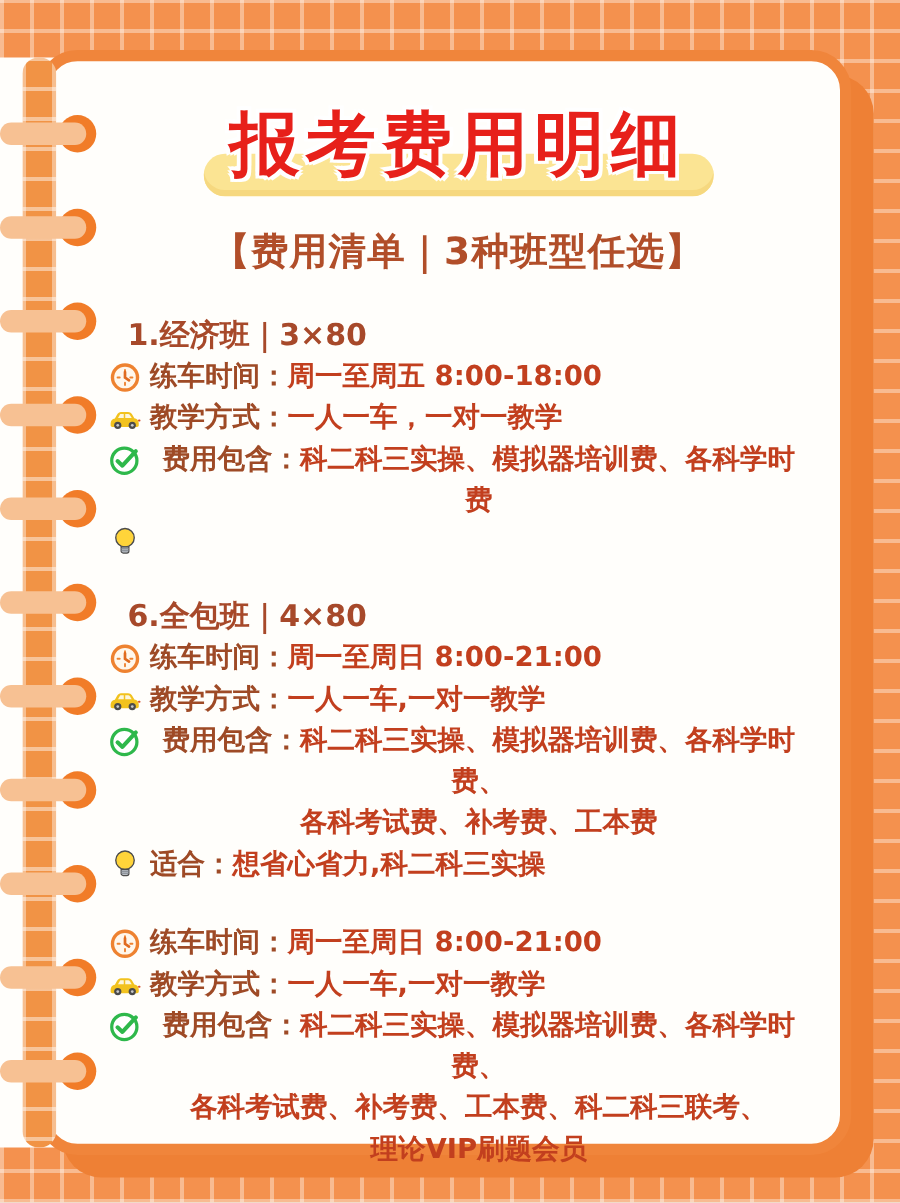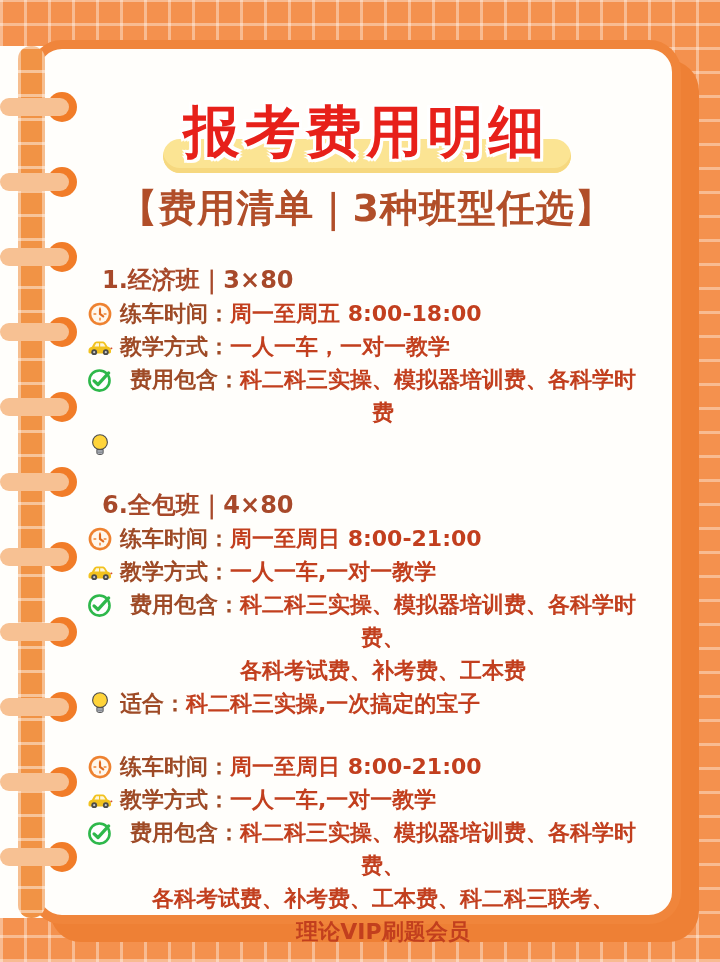--- a/index.html
+++ b/index.html
@@ -47,36 +47,36 @@
     position:absolute; left:47px; top:1px; width:30px; height:30px;
     border-radius:50%; background:#F17C28;
   }
   .ring-bar{
     position:absolute; left:0; top:7px; width:69px; height:18px;
     border-radius:9px; background:#F7C193;
   }
 
   .card-content{ position:absolute; inset:0; padding:22px 26px 0 48px; }
 
-  .title-wrap{ position:relative; margin-top:26px; height:70px; text-align:center; }
+  .title-wrap{ position:relative; margin-top:10px; height:70px; text-align:center; }
   .title-highlight{
     position:absolute; left:50%; bottom:-6px; transform:translateX(-50%);
     width:408px; height:34px; border-radius:17px;
     background:#FBE493; box-shadow:inset 0 -5px 0 #F6D87F;
   }
   .page-title{
     position:relative; font-size:56px; font-weight:900; letter-spacing:5px;
     color:#E7201A; line-height:70px; white-space:nowrap;
     text-shadow:-3px -3px 0 #fff, 3px -3px 0 #fff, -3px 3px 0 #fff, 3px 3px 0 #fff,
                 -3px 0 0 #fff, 3px 0 0 #fff, 0 -3px 0 #fff, 0 3px 0 #fff;
   }
 
   .page-subtitle{
-    margin-top:16px; text-align:center;
-    font-size:38px; font-weight:800; letter-spacing:1px; color:#B14E29;
+    margin-top:30px; text-align:center;
+    font-size:30px; font-weight:800; letter-spacing:1px; color:#B14E29;
     white-space:nowrap;
   }
 
   .sections{ margin-top:30px; }
   .section + .section{ margin-top:30px; }
 
   .section-heading{
     margin-left:15px; font-size:24px; font-weight:800; color:#A7492A; line-height:33px;
     white-space:nowrap;
   }
@@ -202,21 +202,21 @@
           </div>
 
           <div class="row">
             <span class="icon">
               <svg viewBox="0 0 20 26">
                   <circle cx="10" cy="9.2" r="7.4" fill="#FFD43A" stroke="#4c4c4c" stroke-width="1.1"></circle>
                   <path d="M6.9 16.4h6.2v3.4c0 .9-.7 1.6-1.6 1.6H8.5c-.9 0-1.6-.7-1.6-1.6z" fill="#B9BEC4" stroke="#4c4c4c" stroke-width="1"></path>
                   <path d="M6.9 18h6.2M6.9 19.6h6.2" stroke="#7f858c" stroke-width=".9"></path>
                 </svg>
             </span>
-            <div class="row-text"><span class="row-label">适合：</span><span class="row-value">科二科三实操,一次搞定的宝子</span></div>
+            <div class="row-text"><span class="row-label">适合：</span><span class="row-value">想省心省力,科二科三实操</span></div>
           </div>
         </div>
 
         <div class="section">
 
           <div class="row">
             <span class="icon">
               <svg viewBox="0 0 24 24">
                   <circle cx="12" cy="12" r="10.5" fill="#EE8230"></circle>
                   <circle cx="12" cy="12" r="8" fill="#FFF7EC"></circle>

